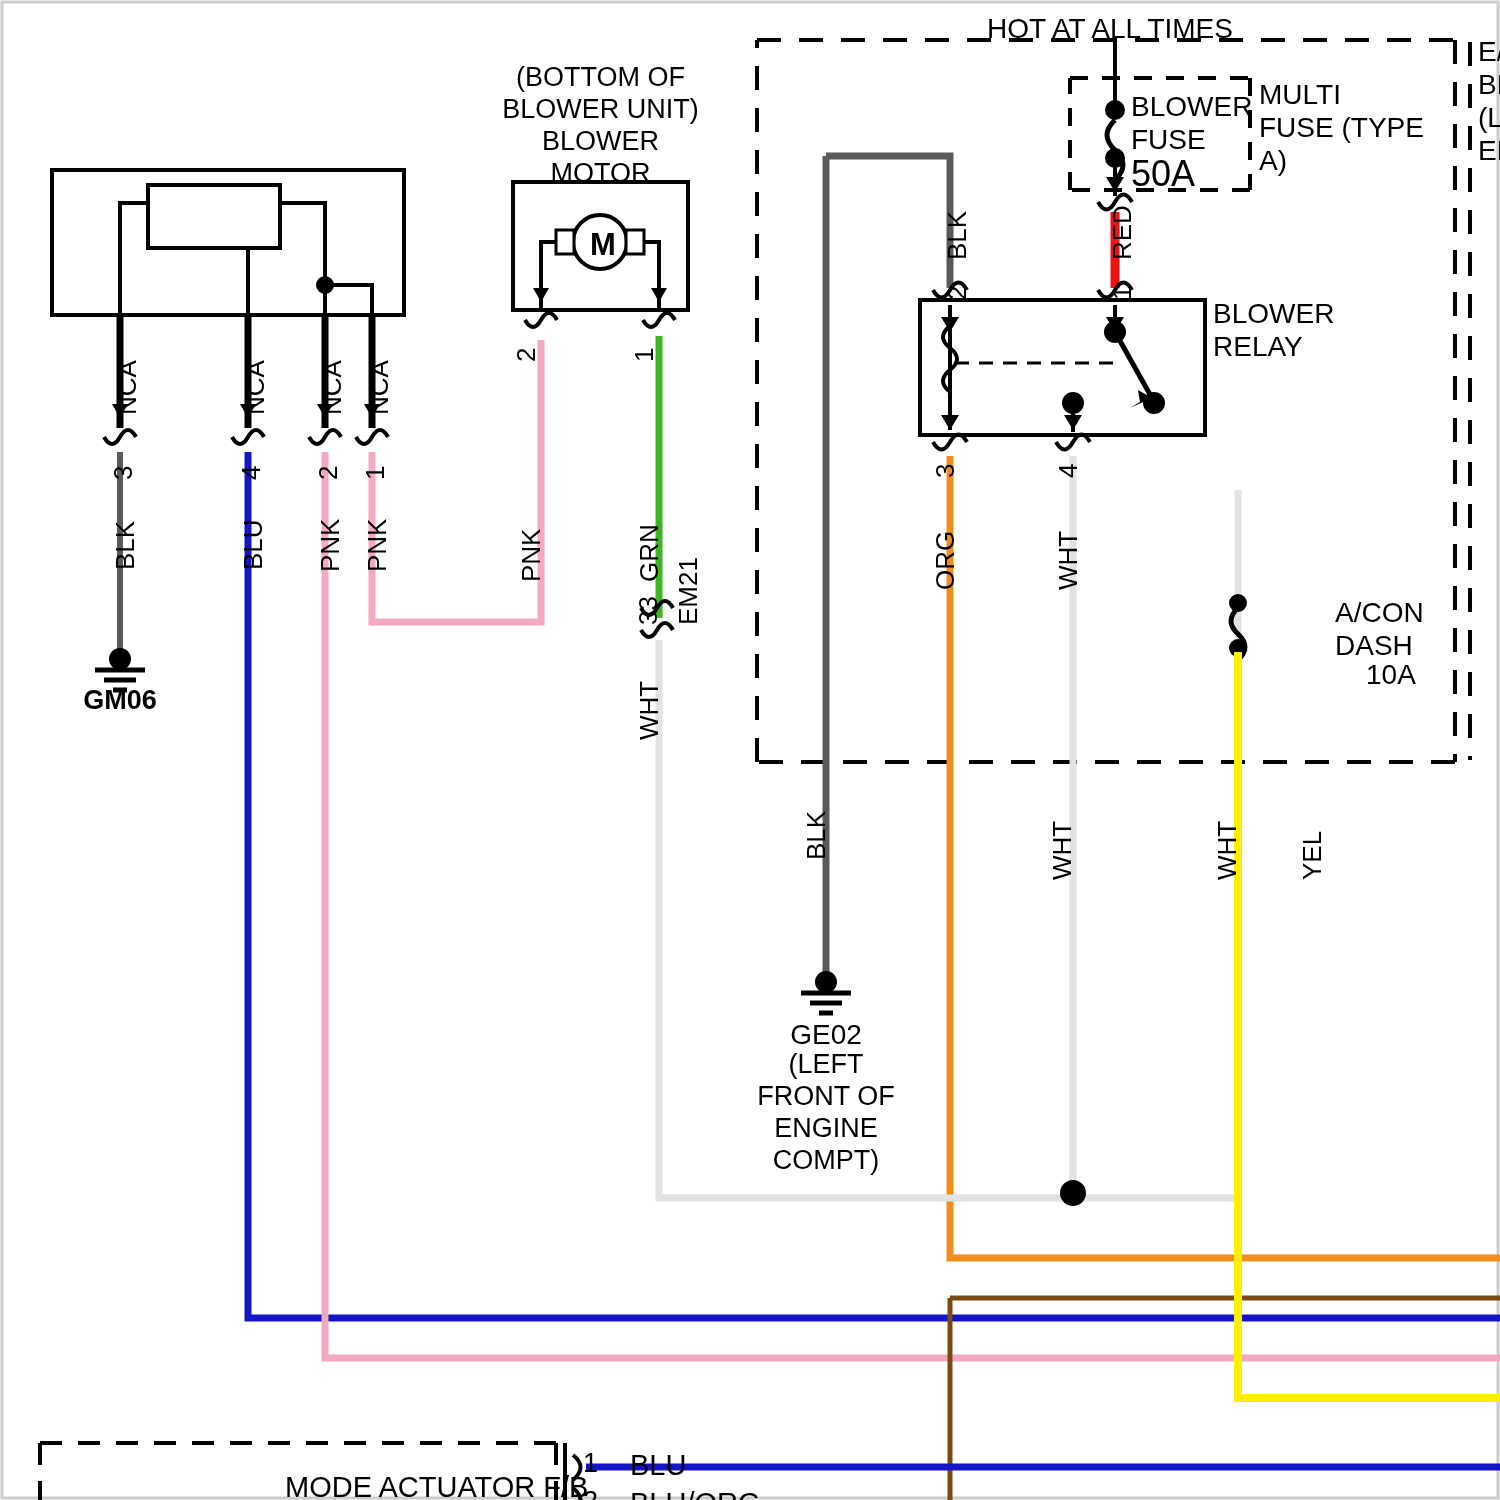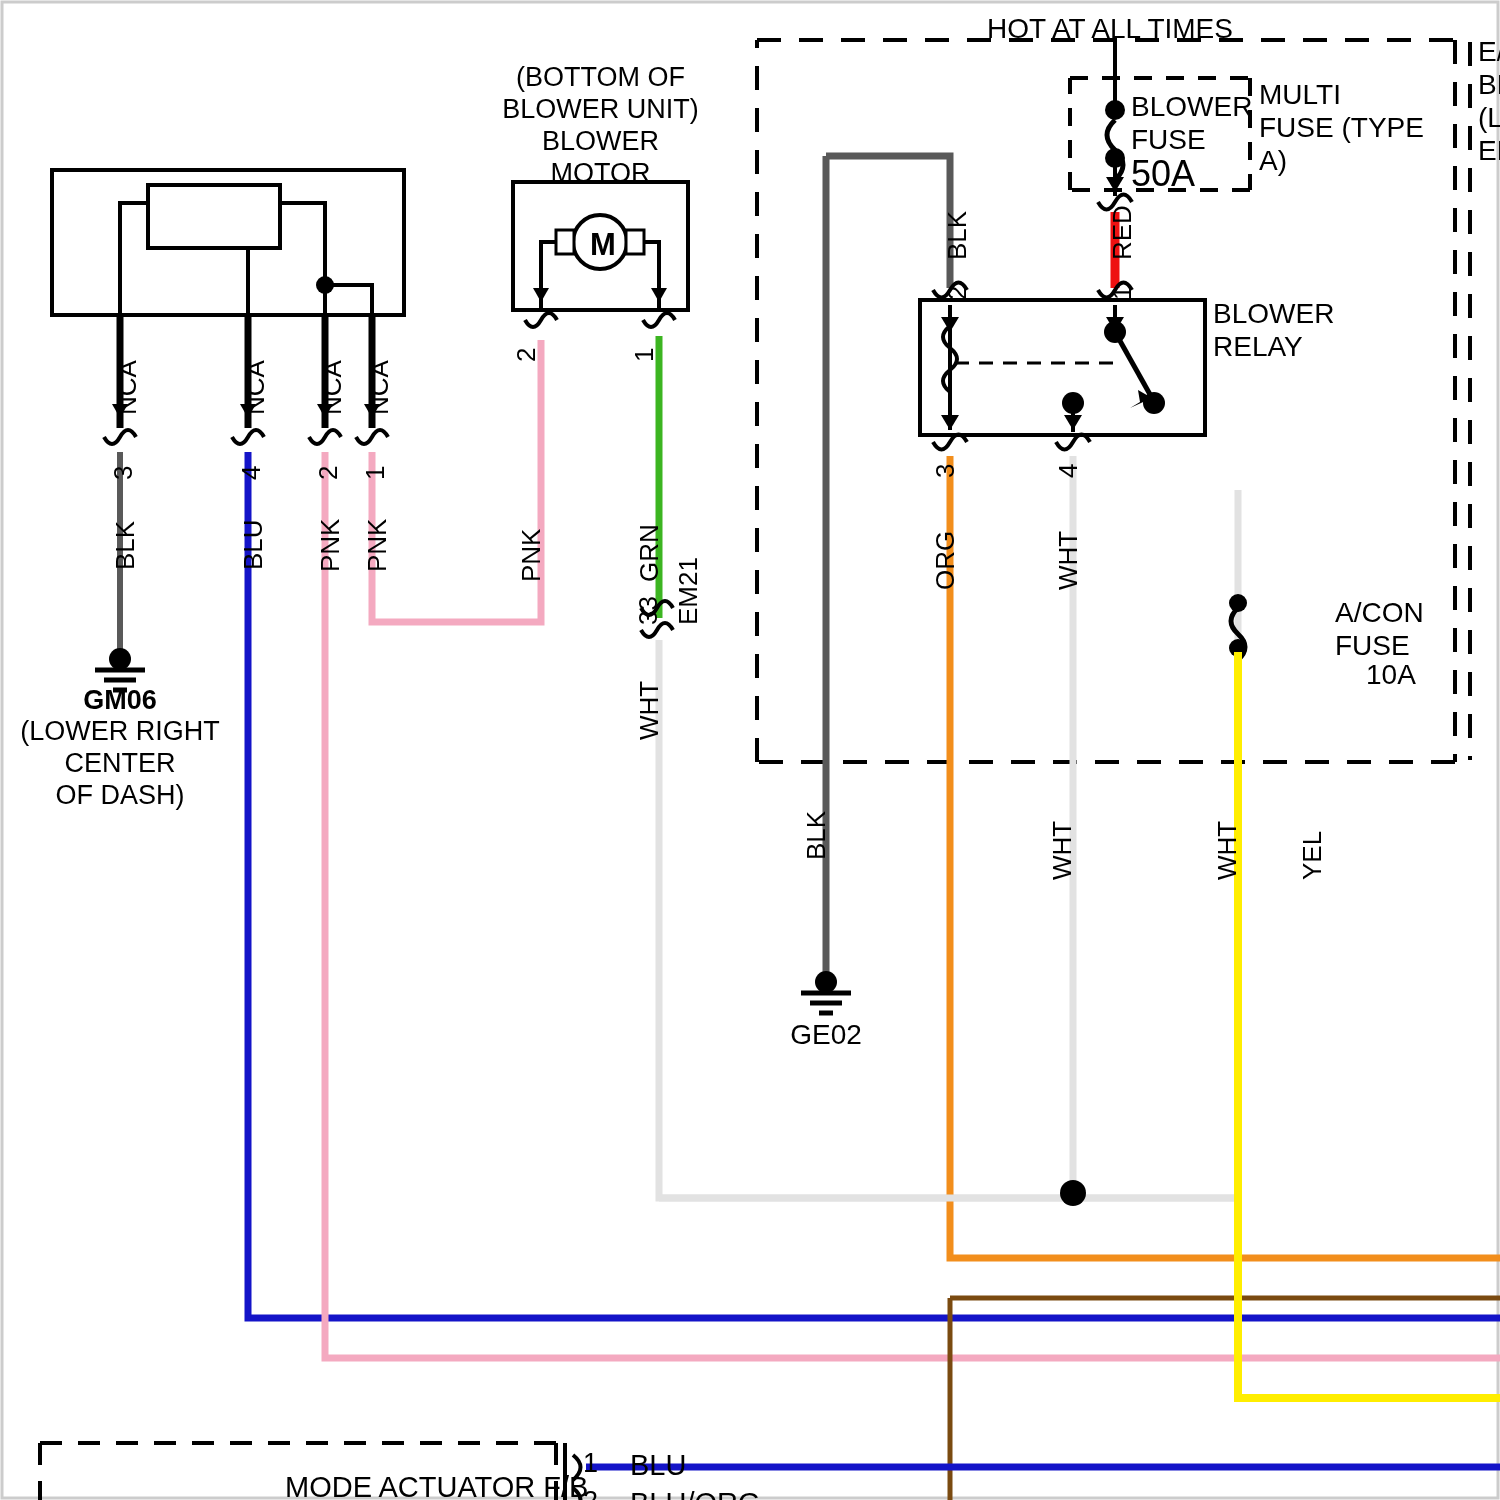--- a/index.html
+++ b/index.html
@@ -172,23 +172,20 @@
 <div class="lbl vert" style="left:236px;top:480px;font-size:26px;">4</div>
 <div class="lbl vert" style="left:313px;top:480px;font-size:26px;">2</div>
 <div class="lbl vert" style="left:360px;top:480px;font-size:26px;">1</div>
 
 <div class="lbl vert" style="left:110px;top:570px;font-size:26px;">BLK</div>
 <div class="lbl vert" style="left:238px;top:570px;font-size:26px;">BLU</div>
 <div class="lbl vert" style="left:315px;top:572px;font-size:26px;">PNK</div>
 <div class="lbl vert" style="left:362px;top:572px;font-size:26px;">PNK</div>
 
 <div class="lbl ctr" style="left:20px;top:685px;width:200px;font-size:27px;font-weight:bold;">GM06</div>
-<div class="lbl ctr" style="left:5px;top:716px;width:230px;font-size:27px;">(LOWER RIGHT
-CENTER
-OF DASH)</div>
 
 <div class="lbl ctr" style="left:498px;top:62px;width:205px;font-size:27px;">(BOTTOM OF
 BLOWER UNIT)
 BLOWER
 MOTOR</div>
 <div class="lbl" style="left:590px;top:227px;font-size:31px;font-weight:bold;">M</div>
 
 <div class="lbl vert" style="left:511px;top:362px;font-size:26px;">2</div>
 <div class="lbl vert" style="left:629px;top:362px;font-size:26px;">1</div>
 <div class="lbl vert" style="left:516px;top:582px;font-size:26px;">PNK</div>
@@ -215,30 +212,34 @@
 
 <div class="lbl" style="left:1213px;top:297px;font-size:28px;">BLOWER
 RELAY</div>
 
 <div class="lbl vert" style="left:930px;top:478px;font-size:26px;">3</div>
 <div class="lbl vert" style="left:1053px;top:478px;font-size:26px;">4</div>
 <div class="lbl vert" style="left:930px;top:590px;font-size:26px;">ORG</div>
 <div class="lbl vert" style="left:1053px;top:590px;font-size:26px;">WHT</div>
 
 <div class="lbl" style="left:1335px;top:596px;font-size:28px;">A/CON
-FUSE</div>
+DASH</div>
 <div class="lbl" style="left:1335px;top:658px;font-size:28px;margin-left:31px;">10A</div>
 
 <div class="lbl" style="left:1478px;top:35px;font-size:28px;">E/R
 BLO
 (LE
 EN</div>
 
 <div class="lbl vert" style="left:801px;top:860px;font-size:26px;">BLK</div>
 <div class="lbl ctr" style="left:726px;top:1018px;width:200px;font-size:28px;">GE02</div>
+<div class="lbl ctr" style="left:711px;top:1049px;width:230px;font-size:27px;">(LEFT
+FRONT OF
+ENGINE
+COMPT)</div>
 
 <div class="lbl vert" style="left:1047px;top:880px;font-size:26px;">WHT</div>
 <div class="lbl vert" style="left:1212px;top:880px;font-size:26px;">WHT</div>
 <div class="lbl vert" style="left:1297px;top:880px;font-size:26px;">YEL</div>
 
 <div class="lbl" style="left:285px;top:1470px;font-size:29px;">MODE ACTUATOR F/B</div>
 <div class="lbl" style="left:583px;top:1448px;font-size:27px;">1</div>
 <div class="lbl" style="left:630px;top:1448px;font-size:29px;">BLU</div>
 <div class="lbl" style="left:583px;top:1486px;font-size:27px;">2</div>
 <div class="lbl" style="left:630px;top:1486px;font-size:29px;">BLU/ORG</div>

